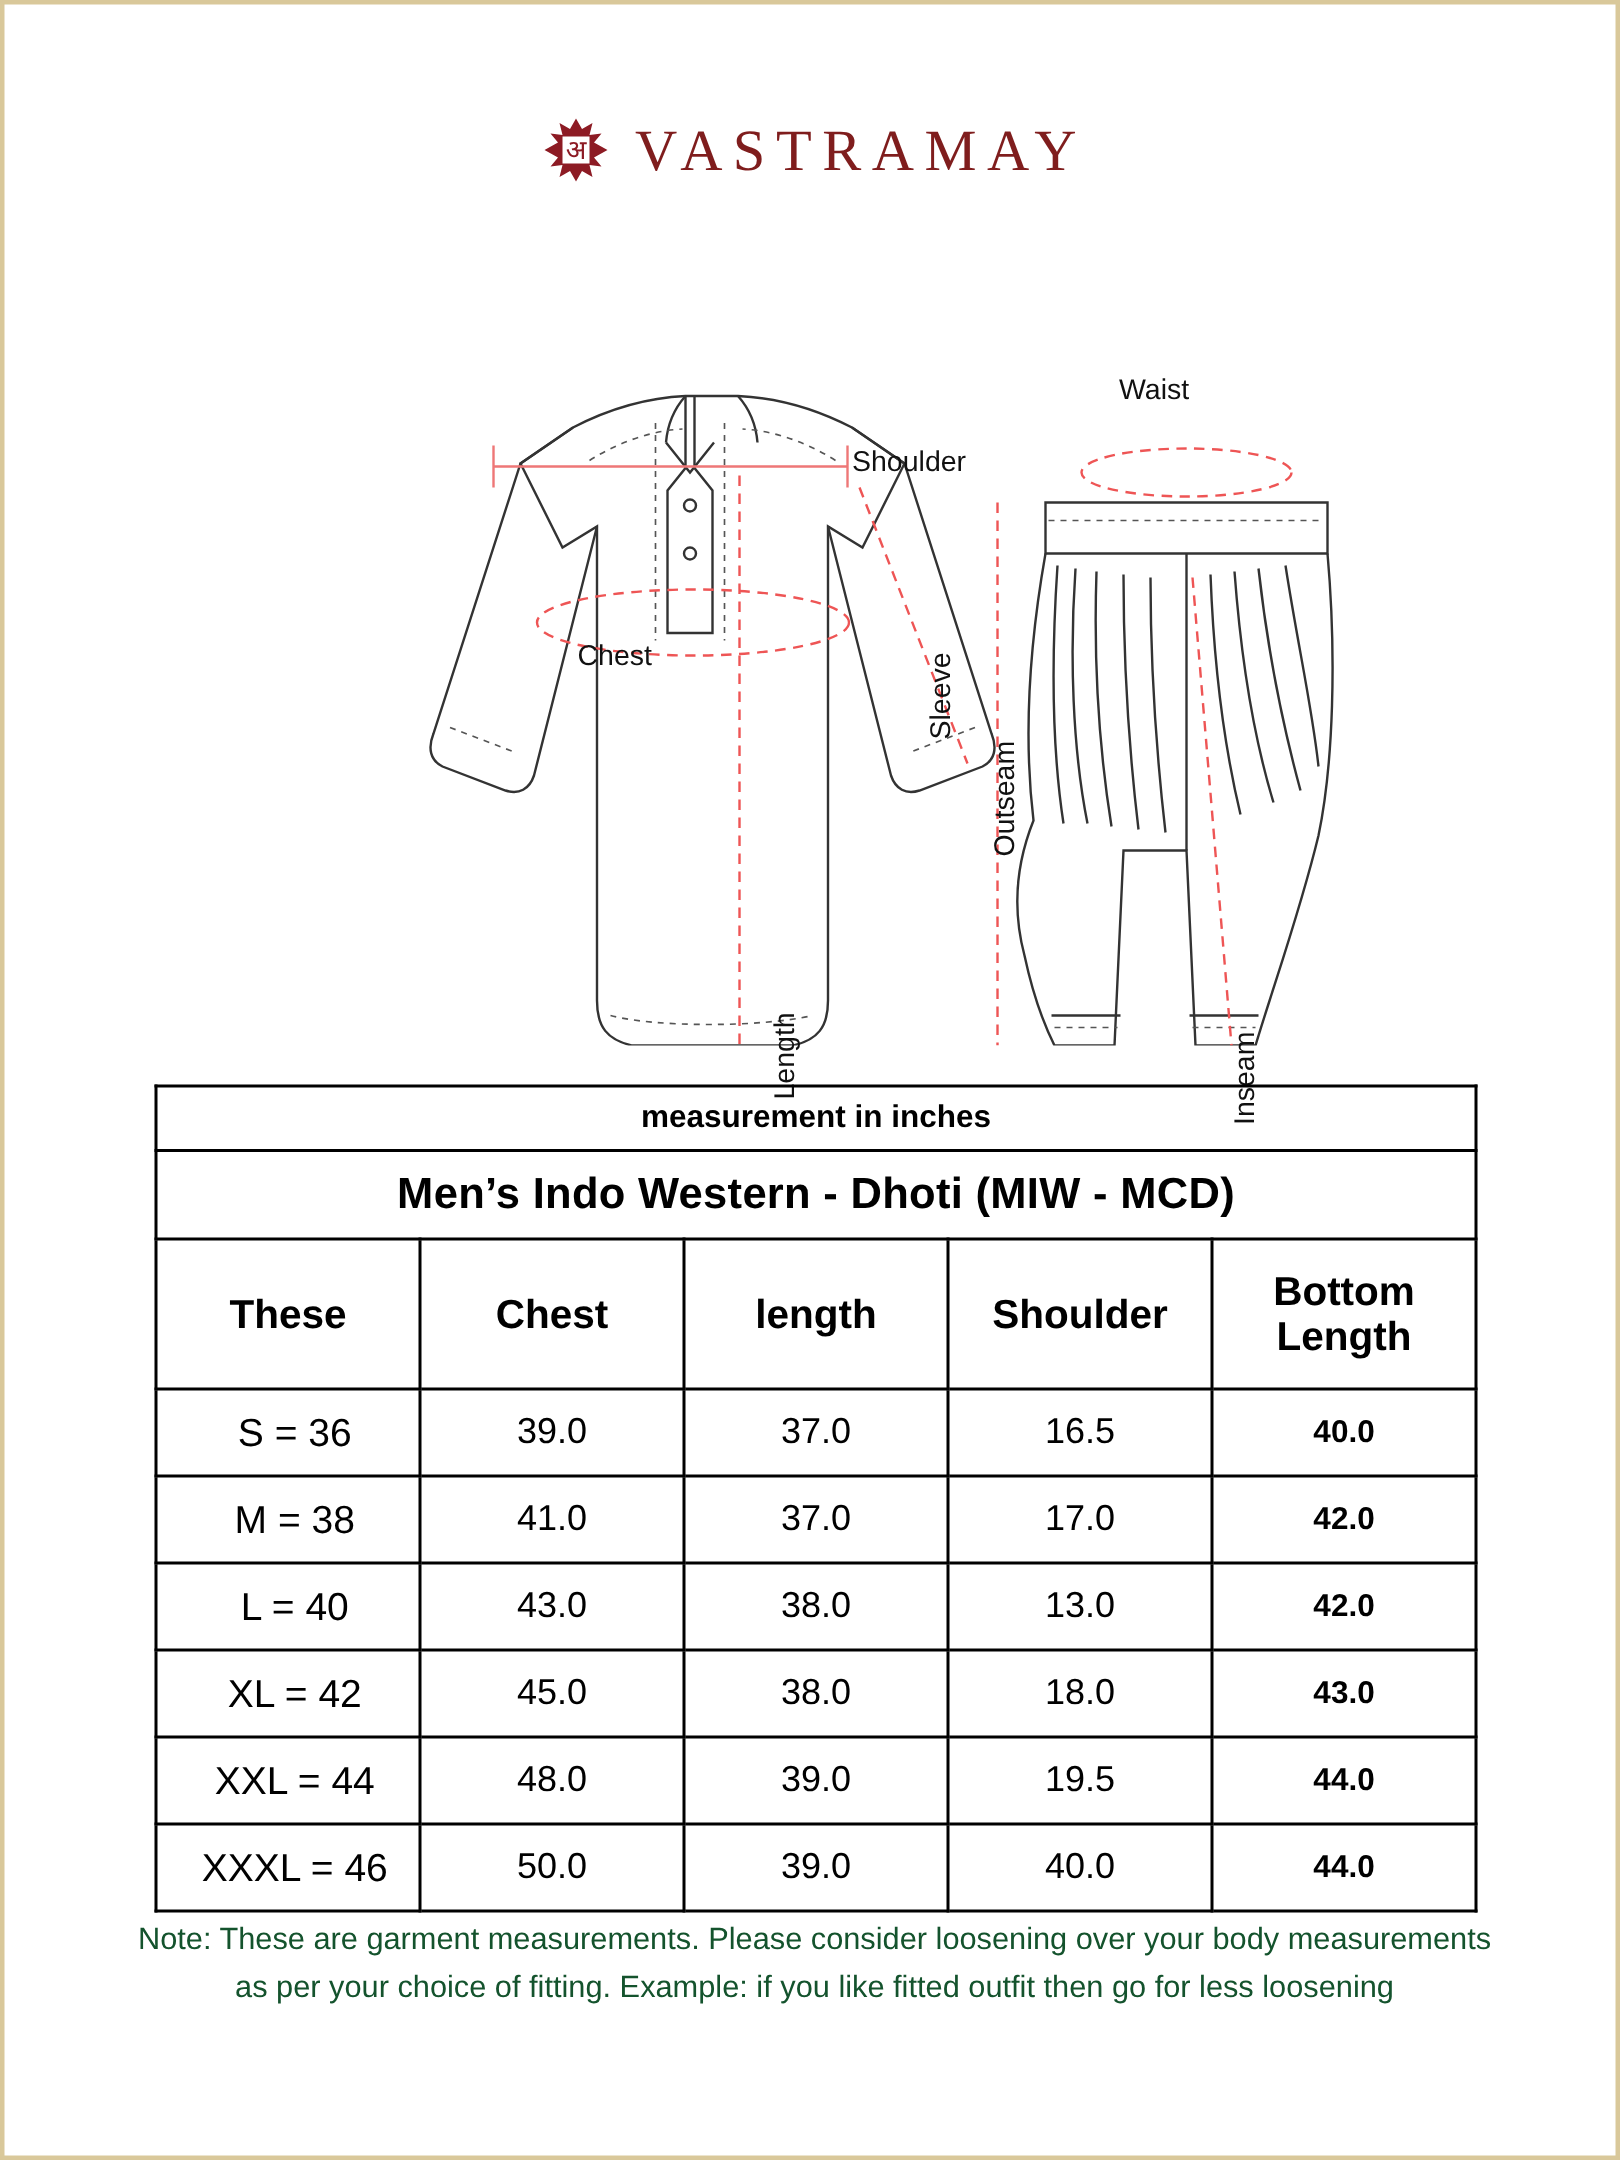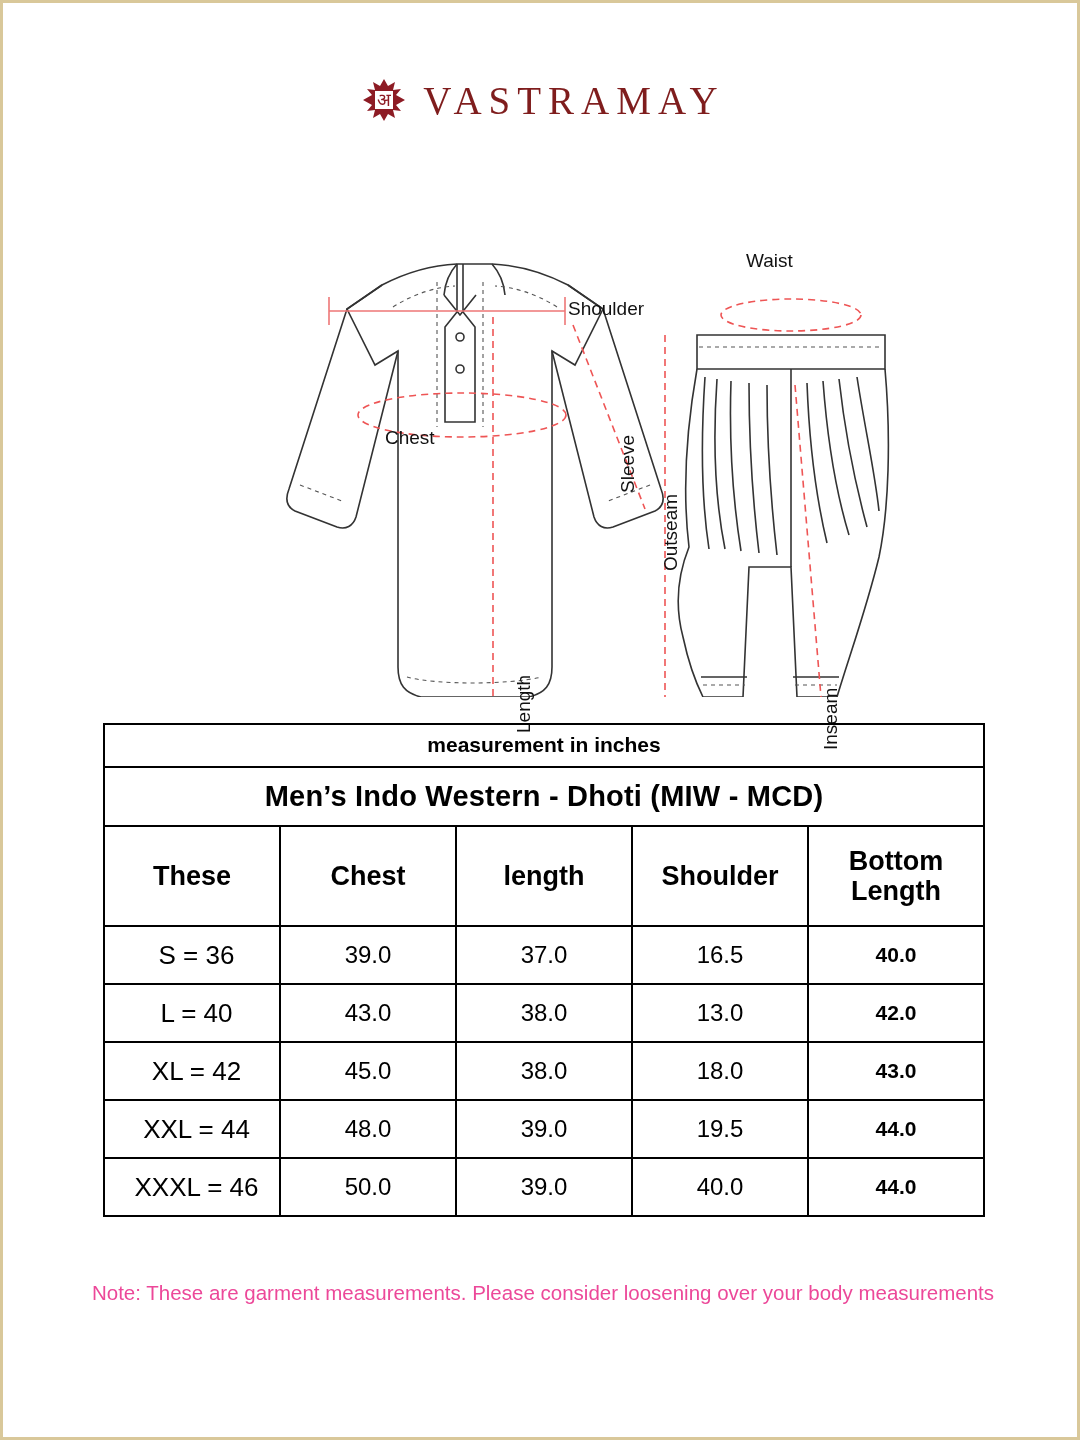--- a/index.html
+++ b/index.html
@@ -137,21 +137,21 @@
 
   
   .note {
     position: absolute;
     left: 12px;
     top: 1240px;
     width: 988px;
     text-align: center;
     font-size: 20.5px;
     line-height: 1.55;
-    color: #ec4899;
+    color: #14532d;
     font-family: "Liberation Sans", sans-serif;
   }
 </style>
 </head>
 <body>
 
 <div class="page">
   <div class="inner">
 
     <div class="brand">
@@ -283,20 +283,27 @@
           </tr>
 
           <tr>
             <td class="cell-size">S = 36</td>
             <td class="cell-num">39.0</td>
             <td class="cell-num">37.0</td>
             <td class="cell-num">16.5</td>
             <td class="cell-num bold">40.0</td>
           </tr>
           <tr>
+            <td class="cell-size">M = 38</td>
+            <td class="cell-num">41.0</td>
+            <td class="cell-num">37.0</td>
+            <td class="cell-num">17.0</td>
+            <td class="cell-num bold">42.0</td>
+          </tr>
+          <tr>
             <td class="cell-size">L = 40</td>
             <td class="cell-num">43.0</td>
             <td class="cell-num">38.0</td>
             <td class="cell-num">13.0</td>
             <td class="cell-num bold">42.0</td>
           </tr>
           <tr>
             <td class="cell-size">XL = 42</td>
             <td class="cell-num">45.0</td>
             <td class="cell-num">38.0</td>
@@ -316,16 +323,17 @@
             <td class="cell-num">39.0</td>
             <td class="cell-num">40.0</td>
             <td class="cell-num bold">44.0</td>
           </tr>
         </tbody>
       </table>
     </div>
 
     <div class="note">
       <div>Note: These are garment measurements. Please consider loosening over your body measurements</div>
+      <div>as per your choice of fitting. Example: if you like fitted outfit then go for less loosening</div>
     </div>
 
   </div>
 </div>
 
 </body></html>

